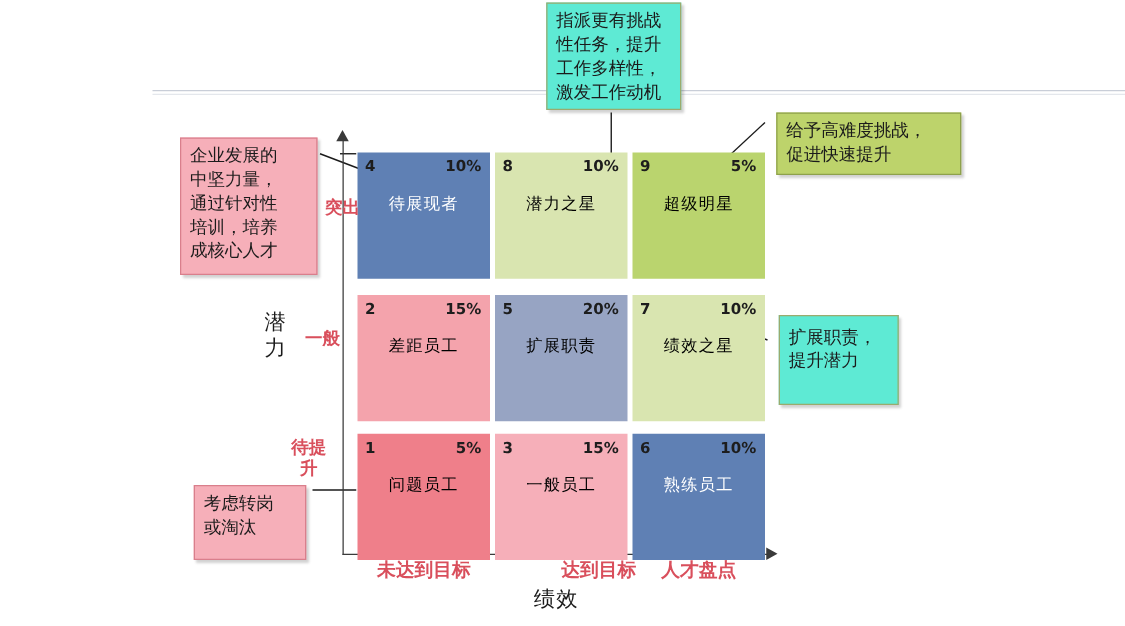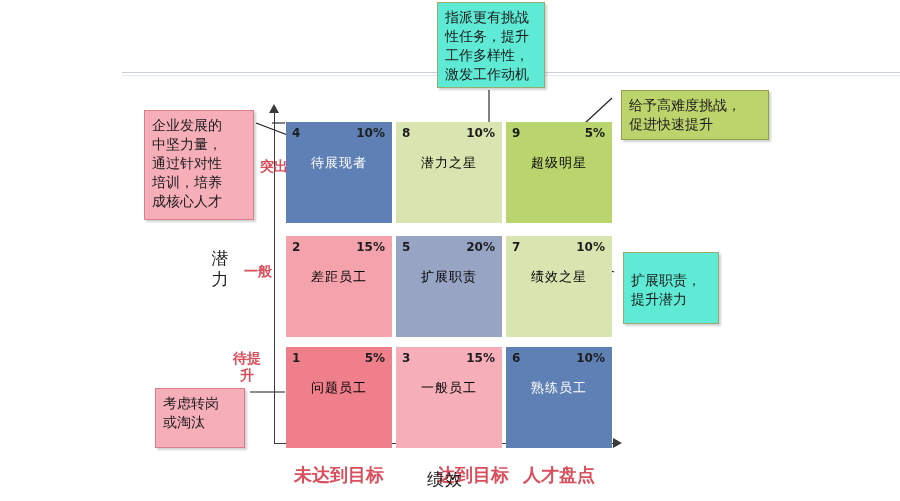--- a/index.html
+++ b/index.html
@@ -70,24 +70,23 @@
     text-align:center;font-size:13px;
     font-family:"DejaVu Serif","Liberation Serif",serif;
     letter-spacing:1px;white-space:nowrap;
   }
   .lbl.dark{color:#000000;}
   .lbl.light{color:#ffffff;}
 
   
   .xtick{
     position:absolute;top:447px;width:120px;text-align:center;
-    font-size:18px;color:#d94f5c;font-weight:bold;
+    font-size:15px;color:#d94f5c;font-weight:bold;
     font-family:"DejaVu Serif","Liberation Serif",serif;
     white-space:nowrap;
-    margin-top:16px;
   }
   .xaxis-title{
     position:absolute;left:385px;top:468px;width:120px;text-align:center;
     font-size:17px;color:#1b1b1b;
     font-family:"DejaVu Serif","Liberation Serif",serif;
     letter-spacing:1px;
   }
   .yaxis-title{
     position:absolute;left:205px;top:248px;width:30px;
     font-size:17px;color:#1b1b1b;line-height:21px;text-align:center;
@@ -207,19 +206,19 @@
 成核心人才</div>
 
   <div class="callout palegreen" style="left:437px;top:2px;width:108px;height:86px;white-space:pre-line;text-align:left;">指派更有挑战
 性任务，提升
 工作多样性，
 激发工作动机</div>
 
   <div class="callout green" style="left:621px;top:90px;width:148px;height:50px;white-space:pre-line;text-align:left;">给予高难度挑战，
 促进快速提升</div>
 
-  <div class="callout palegreen" style="left:623px;top:252px;width:96px;height:72px;white-space:pre-line;text-align:left;padding-top:18px;">扩展职责，
+  <div class="callout palegreen" style="left:623px;top:252px;width:96px;height:72px;white-space:pre-line;text-align:left;padding-top:8px;">扩展职责，
 提升潜力</div>
 
   <div class="callout pink" style="left:155px;top:388px;width:90px;height:60px;white-space:pre-line;text-align:left;">考虑转岗
 或淘汰</div>
 
 </div>
 
 </body></html>

